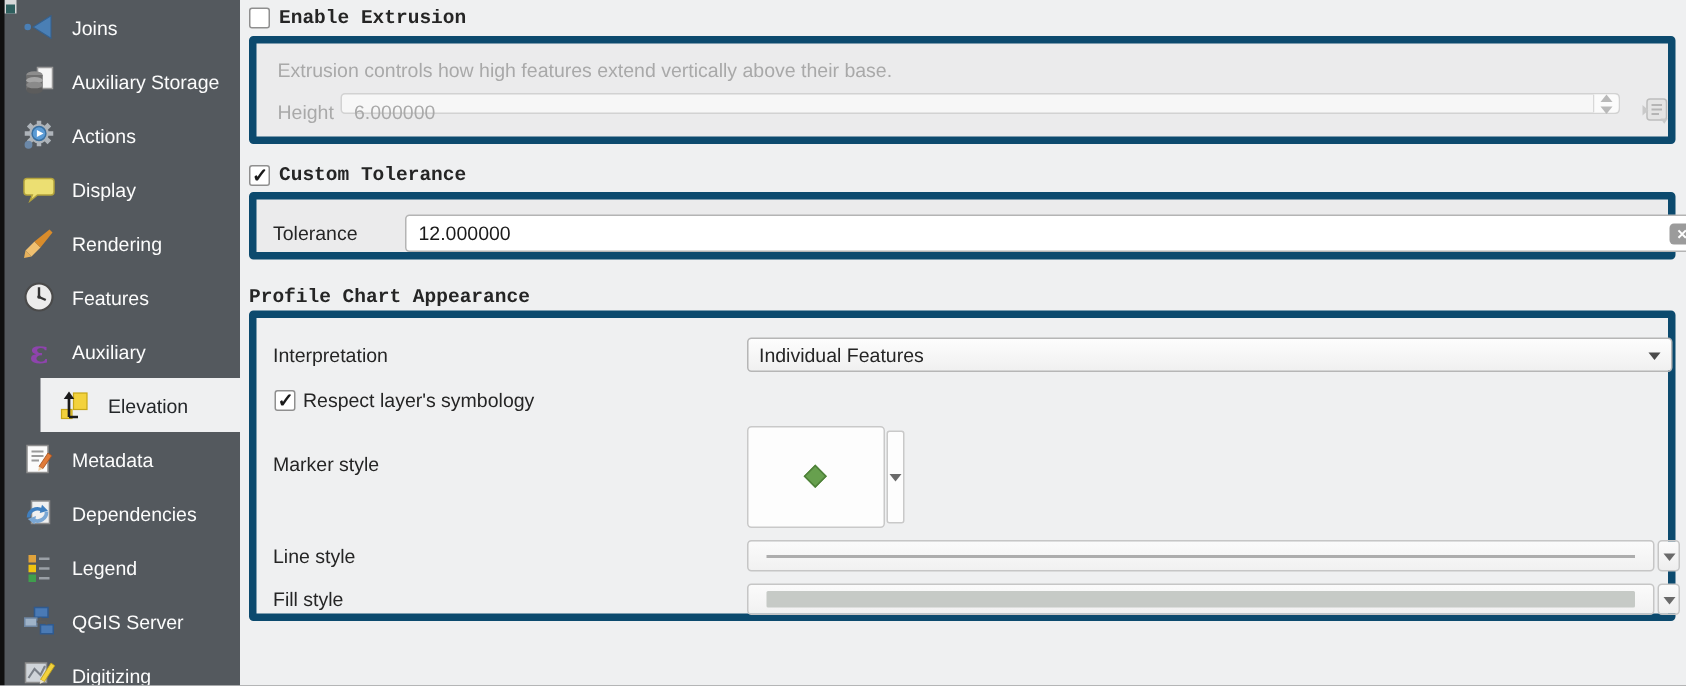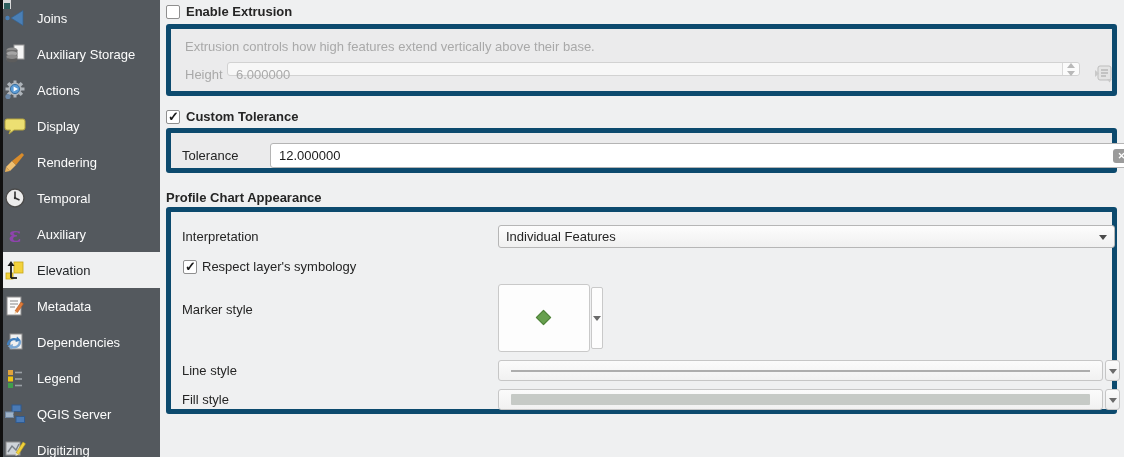--- a/index.html
+++ b/index.html
@@ -16,31 +16,31 @@
     background:#54595e; border-left:3px solid #101010; overflow:hidden;
   }
   .scroll-artifact {
     position:absolute; left:0; top:0; width:8px; height:9px; background:#d8d9da;
   }
   .scroll-artifact::after {
     content:""; position:absolute; left:1px; top:3px; width:6px; height:6px; background:#2e5f5e;
   }
   .side-item {
     position:relative; height:36px; display:flex; align-items:center;
-    color:#fcfcfc; cursor:default; 
-  }
-  .side-item.selected { background:#eff0f1; color:#232629; }
+    color:#fcfcfc; cursor:default; padding-left:11px;
+  }
+  .side-item.selected { background:#eff0f1; color:#232629;margin-left:24px; }
   .side-icon { width:24px; height:24px; flex:0 0 24px; margin-right:10px; display:flex; align-items:center; justify-content:center; }
   .side-label { white-space:nowrap; }
   .eps { font-family:"DejaVu Serif", serif; font-size:21px; font-weight:bold; color:#8e44ad; line-height:1; }
 
   
   #main { position:absolute; left:160px; top:0; width:964px; height:457px; }
 
-  .bold { font-weight:bold; }
+  .bold { font-weight:bold;font-family:Liberation Mono, monospace; }
   .chk {
     position:absolute; width:14px; height:14px; background:#ffffff;
     border:1px solid #8f8f8f; border-radius:2px;
   }
   .chk.checked::after {
     content:"✓"; position:absolute; left:1px; top:-2px; font-size:13px; color:#1a1a1a; font-weight:bold;
   }
   .group {
     position:absolute; background:#ebebec; border:5px solid #0c4a6e; border-radius:3px;
   }
@@ -193,21 +193,21 @@
 
     <div class="side-item">
       <span class="side-icon">
         <svg width="22" height="22" viewBox="0 0 22 22">
             <circle cx="11" cy="11" r="9" fill="#ececec" stroke="#4a4a4a" stroke-width="1.4"></circle>
             <line x1="11" y1="11" x2="11" y2="4.5" stroke="#333" stroke-width="1.6"></line>
             <line x1="11" y1="11" x2="15.5" y2="13" stroke="#333" stroke-width="1.6"></line>
             <circle cx="11" cy="11" r="1.2" fill="#333"></circle>
           </svg>
       </span>
-      <span class="side-label">Temporal</span>
+      <span class="side-label">Features</span>
     </div>
 
     <div class="side-item">
       <span class="side-icon">
           <span class="eps">ε</span>
         </span>
       <span class="side-label">Auxiliary</span>
     </div>
 
     <div class="side-item selected">

